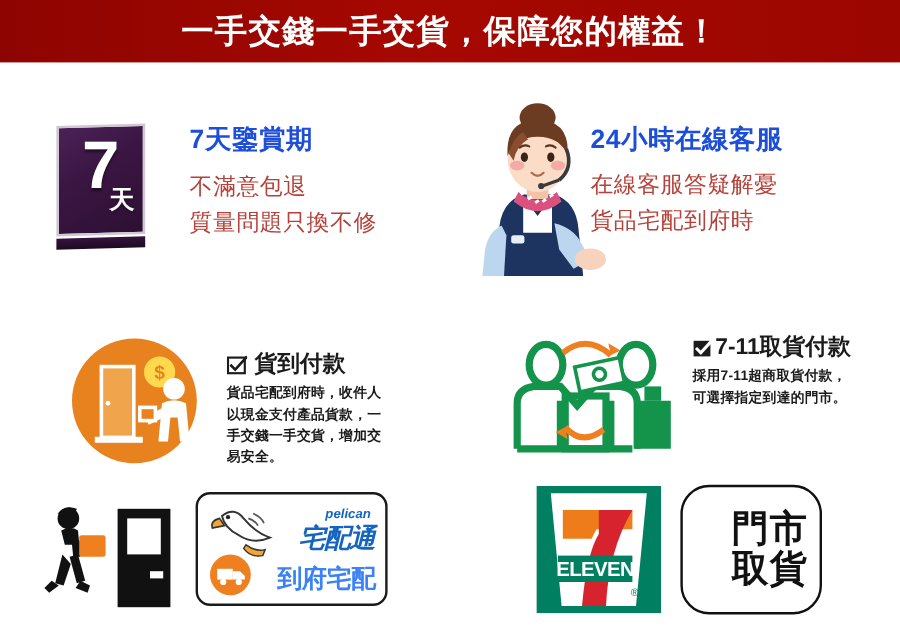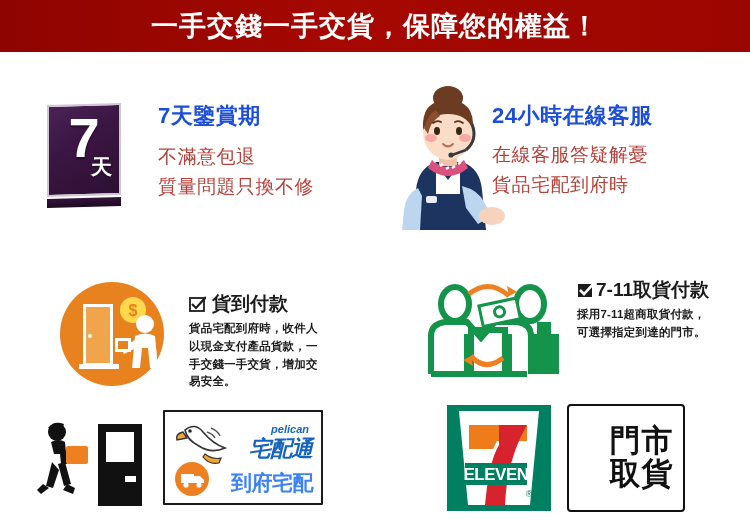--- a/index.html
+++ b/index.html
@@ -69,21 +69,21 @@
   .pay-title .cbox{margin-right:6px;display:inline-flex;}
   .pay-title.tight .cbox{margin-right:2px;}
   .pay-body{
     margin-top:7px;font-size:11.5px;font-weight:bold;color:#1b1b1b;
     line-height:1.55;text-align:left;letter-spacing:.2px;
   }
   .courier-icon{position:absolute;left:33px;top:418px;width:115px;height:95px;}
 
   .pelican{
     position:absolute;left:163px;top:410px;width:160px;height:95px;
-    border:2px solid #1a1a1a;border-radius:1px;background:#fff;
+    border:2px solid #1a1a1a;border-radius:12px;background:#fff;
     box-sizing:border-box;
   }
   .pelican .pel-name{
     position:absolute;right:9px;top:26px;
     font-size:22px;font-weight:bold;color:#1565c0;line-height:1;
     font-style:italic;letter-spacing:-1px;text-align:center;
   }
   .pelican .pel-en{
     position:absolute;right:12px;top:12px;
     font-size:11px;font-weight:bold;font-style:italic;color:#1565c0;
@@ -96,21 +96,21 @@
   }
   .pelican .pel-circle{
     position:absolute;left:10px;bottom:7px;width:34px;height:34px;
     border-radius:50%;background:#ef8022;
   }
 
   .seven-logo{position:absolute;left:447px;top:405px;width:111px;height:106px;}
 
   .store-badge{
     position:absolute;left:567px;top:404px;width:118px;height:108px;
-    border:2.5px solid #111;border-radius:4px;background:#fff;
+    border:2.5px solid #111;border-radius:24px;background:#fff;
     box-sizing:border-box;display:flex;flex-direction:column;
     align-items:center;justify-content:center;padding-left:31px;
   }
   .store-badge span{
     font-size:31px;font-weight:bold;color:#111;line-height:1.06;
     letter-spacing:1px;
   }
 </style>
 </head>
 <body>

